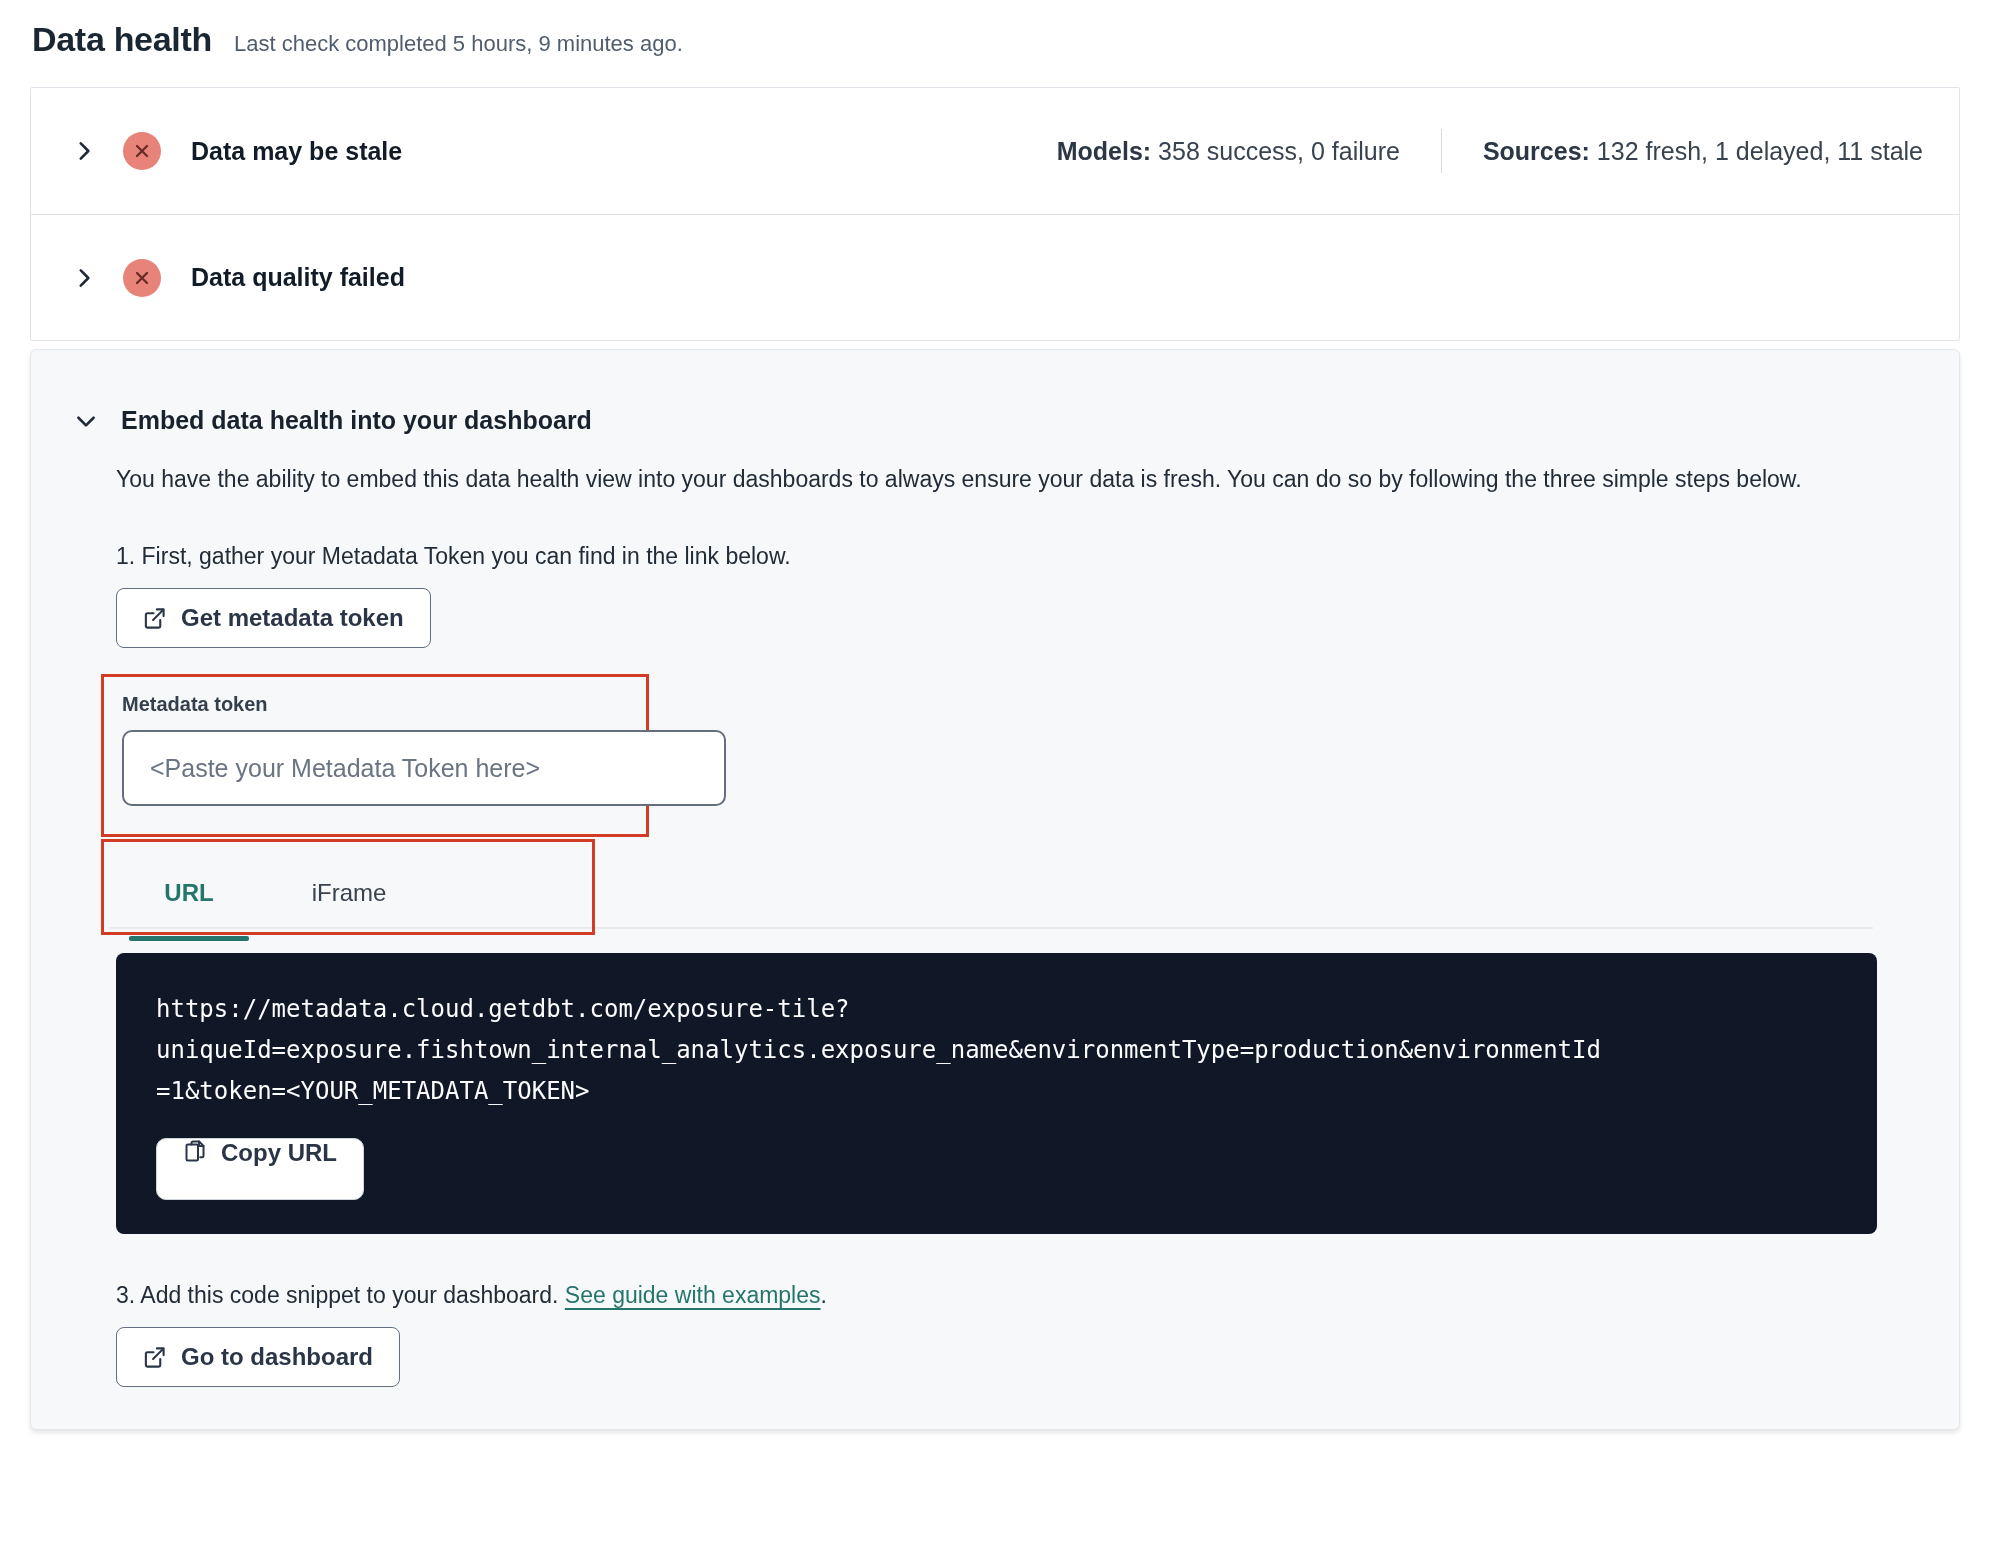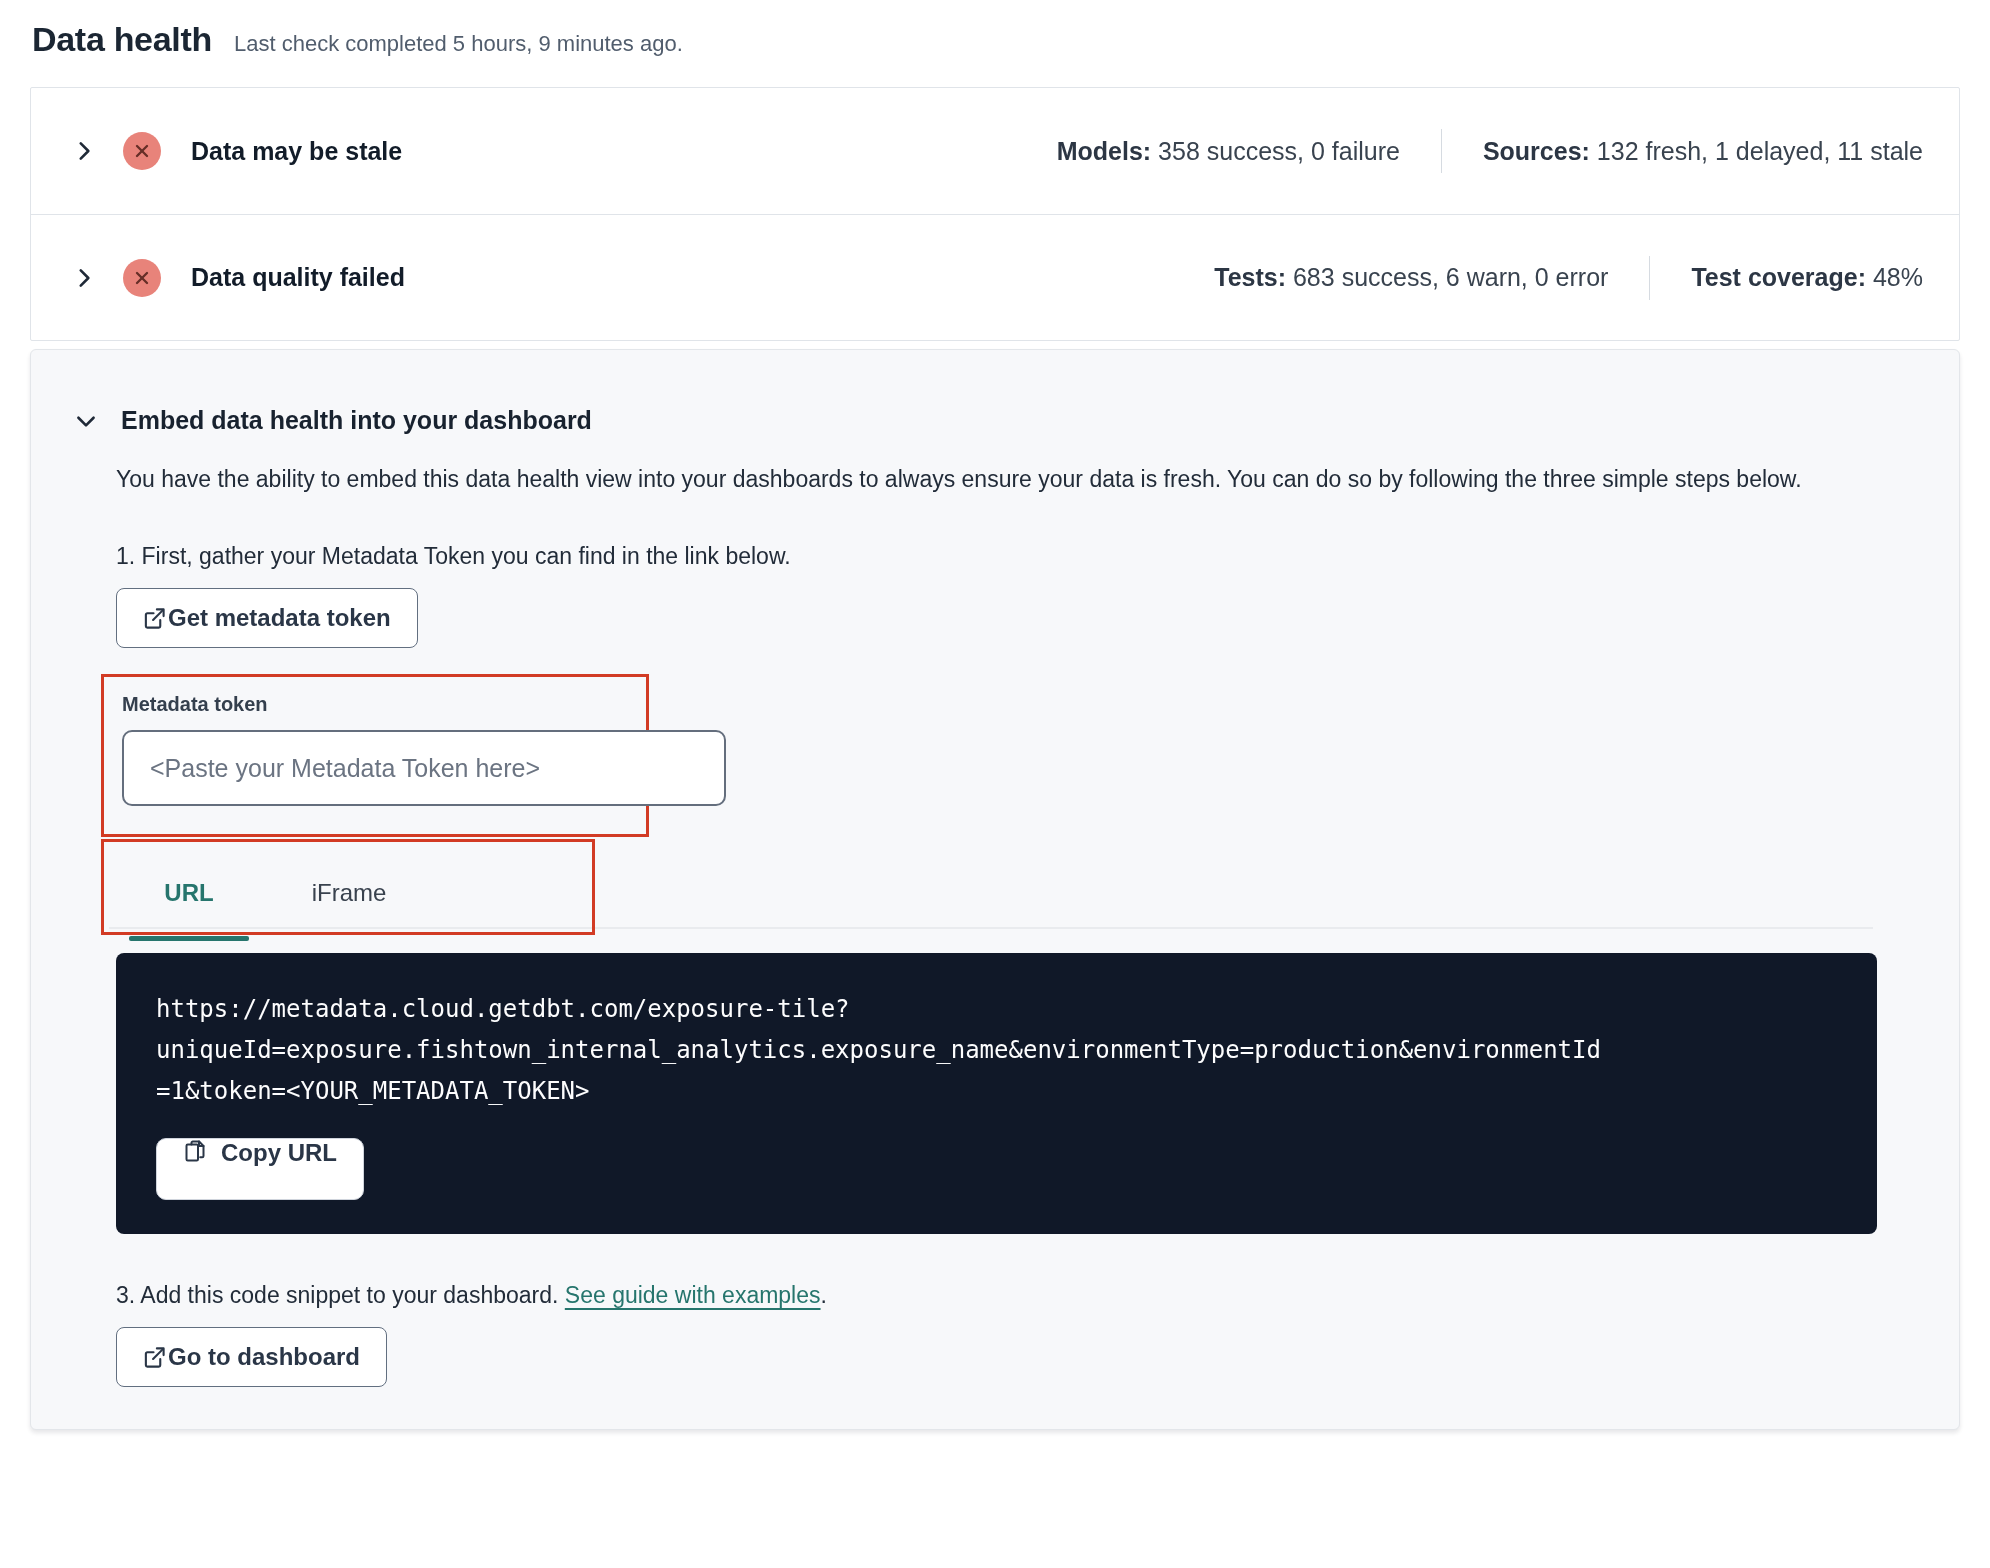--- a/index.html
+++ b/index.html
@@ -34,21 +34,21 @@
   .stat-divider{width:1px;height:44px;background:#d6dbe1;}
 
   
   .embed-panel{margin:8px 30px 0;background:#f7f8fa;border:1px solid #e3e6ea;border-radius:6px;
     padding:56px 42px 42px;box-shadow:0 3px 4px rgba(16,24,40,.10);}
   .embed-header{display:flex;align-items:center;gap:22px;cursor:pointer;}
   .embed-title{font-size:25px;font-weight:700;color:#18222f;}
   .indent{margin-left:43px;}
   .embed-desc{font-size:23px;line-height:40px;color:#222c39;max-width:1790px;margin-top:24px;}
   .step-text{font-size:23px;color:#222c39;margin-top:44px;}
-  .btn{display:inline-flex;align-items:center;gap:2px;background:#fff;border:1.5px solid #626f80;
+  .btn{display:inline-flex;align-items:center;gap:15px;background:#fff;border:1.5px solid #626f80;
     border-radius:8px;padding:0 26px;height:60px;font-size:24px;font-weight:700;color:#2a3647;
     cursor:pointer;font-family:inherit;margin-top:18px;}
   .btn svg{width:23px;height:23px;color:#2a3647;flex:0 0 auto;}
 
   
   .red-box1{margin-left:28px;margin-top:26px;width:548px;border:3px solid var(--annot);
     padding:16px 4px 28px 18px;}
   .field-label{font-size:20px;font-weight:700;color:#343f4d;}
   .token-input{margin-top:14px;width:604px;height:76px;border:2px solid #646e7d;border-radius:10px;
     padding:0 26px;font-size:25px;color:#333;background:#fff;font-family:inherit;outline:none;display:block;}
@@ -110,25 +110,20 @@
     <svg class="chev" viewBox="0 0 24 24" fill="none" stroke="currentColor" stroke-width="2.4" stroke-linecap="round" stroke-linejoin="round">
         <polyline points="9 5 16 12 9 19"></polyline>
       </svg>
     <span class="err-badge">
       <svg viewBox="0 0 24 24" fill="none" stroke="currentColor" stroke-width="2.8" stroke-linecap="round">
           <line x1="6" y1="6" x2="18" y2="18"></line>
           <line x1="18" y1="6" x2="6" y2="18"></line>
         </svg>
     </span>
     <span class="status-label">Data quality failed</span>
-    <span class="status-stats">
-      <span class="stat"><b>Tests:</b> <span>683 success, 6 warn, 0 error</span></span>
-      <span class="stat-divider"></span>
-      <span class="stat"><b>Test coverage:</b> <span>48%</span></span>
-    </span>
   </div>
 
 </div>
 
 <div class="embed-panel">
 
   <div class="embed-header">
     <svg class="chev" viewBox="0 0 24 24" fill="none" stroke="currentColor" stroke-width="2.4" stroke-linecap="round" stroke-linejoin="round">
         <polyline points="5 9 12 16 19 9"></polyline>
       </svg>

